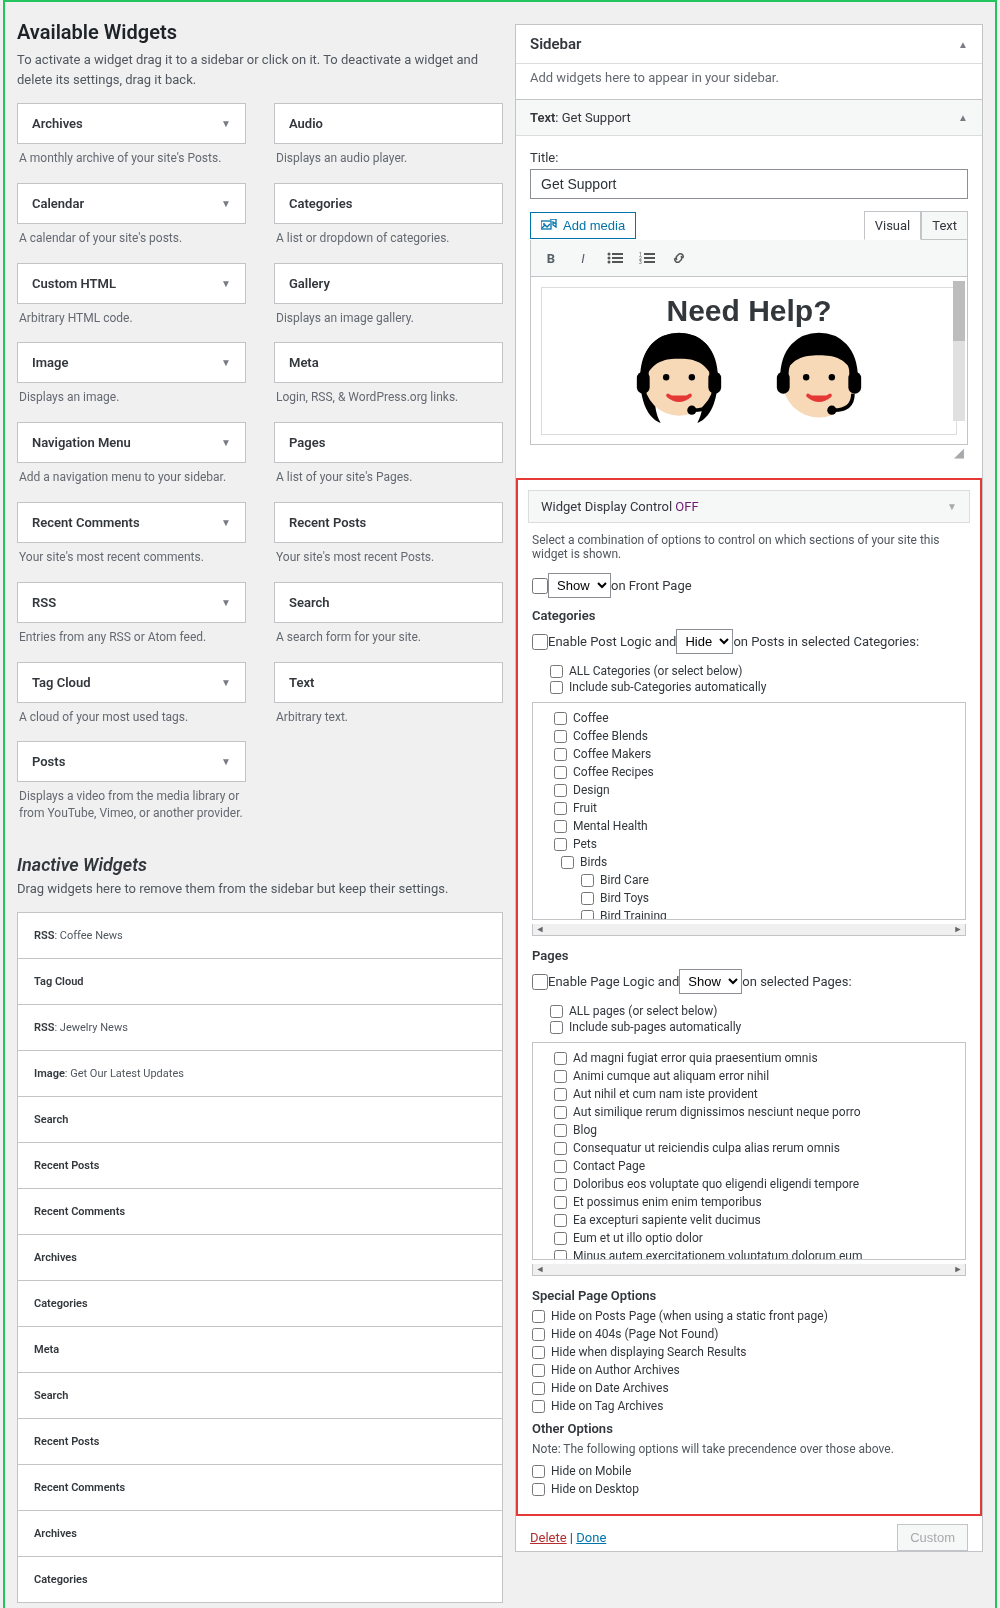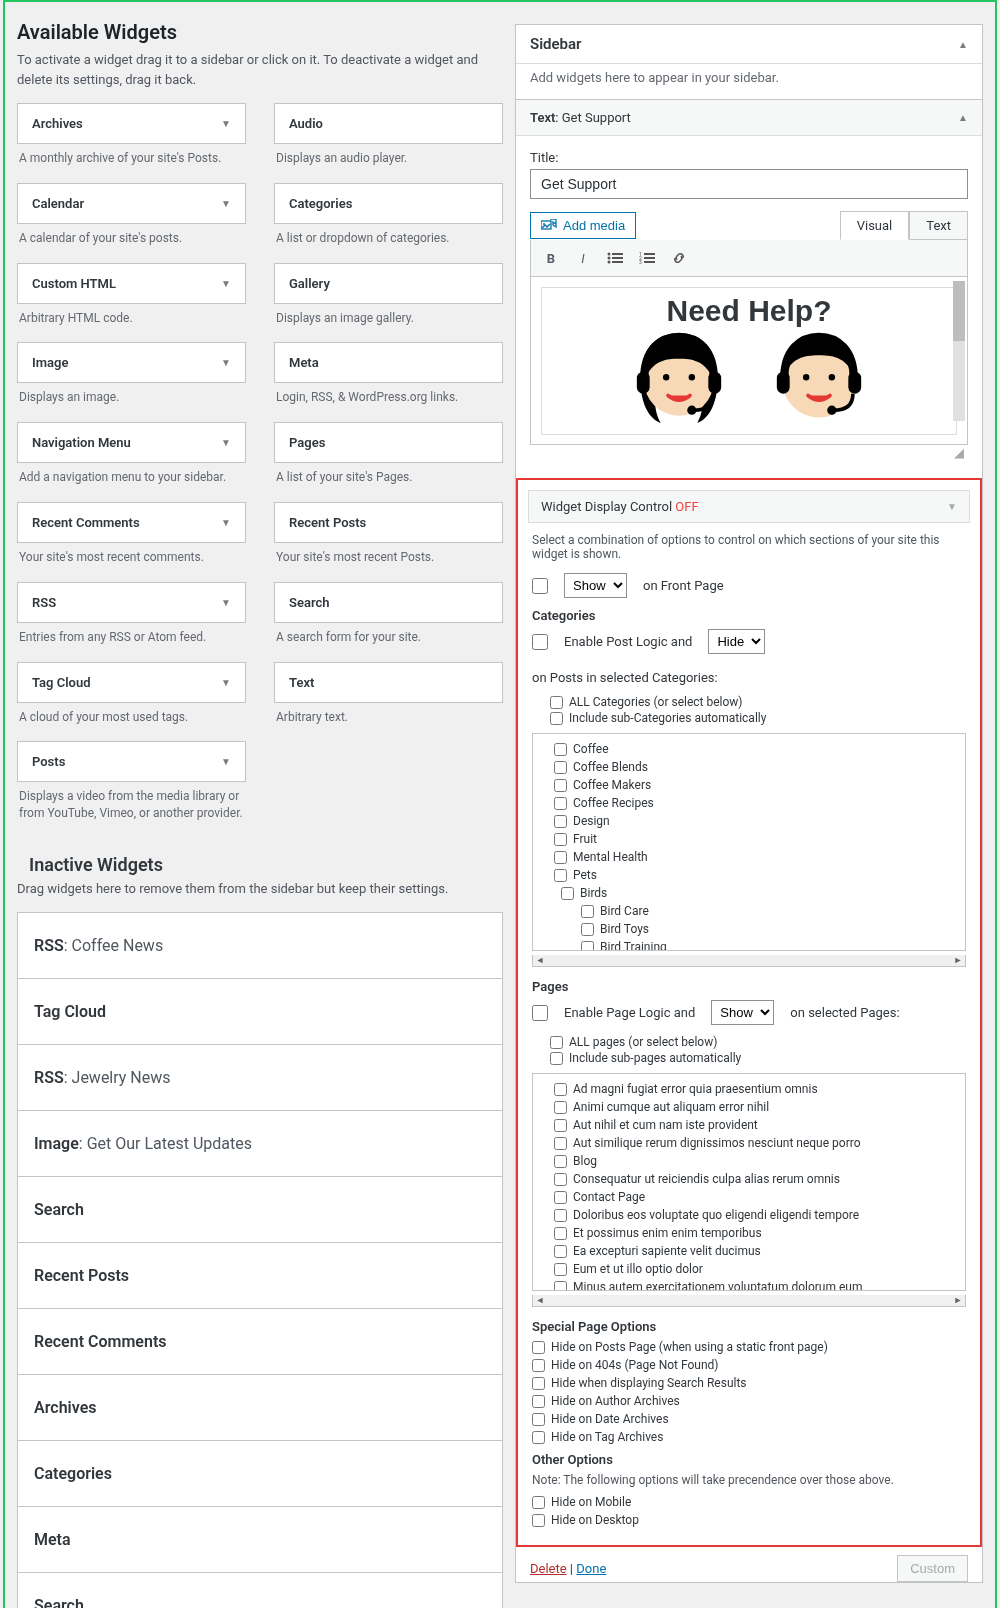--- a/index.html
+++ b/index.html
@@ -12,23 +12,23 @@
 h2 { font-size: 20px; font-weight: 600; color: #1d2327; margin: 8px 0 6px; }
 .desc { font-size: 13px; color: #50575e; margin-bottom: 14px; line-height: 1.5; }
 
 .widget-grid { display: flex; flex-wrap: wrap; gap: 28px; }
 .wg-col { flex: 0 0 calc(50% - 14px); }
 .widget-box { background: #fff; border: 1px solid #c3c4c7; padding: 12px 14px; margin-bottom: 6px; display: flex; justify-content: space-between; align-items: center; cursor: pointer; }
 .widget-box .title { font-weight: 600; font-size: 13px; }
 .widget-box .chev { color: #787c82; font-size: 10px; }
 .widget-desc { font-size: 12px; color: #646970; margin: 6px 2px 16px; line-height: 1.4; }
 
-h3.inactive { font-size: 18px; font-weight: 600; margin: 16px 12px 4px; }
+h3.inactive { font-size: 18px; font-weight: 600; margin: 16px 0 4px; font-style: italic; }
 .inactive-list { display: flex; flex-direction: column; gap: 0; }
-.inactive-item { background: #fff; border: 1px solid #c3c4c7; border-top: none; padding: 23px 16px; font-size: 16px; cursor: pointer; }
+.inactive-item { background: #fff; border: 1px solid #c3c4c7; border-top: none; padding: 16px 16px; font-size: 11px; cursor: pointer; }
 .inactive-item:first-child { border-top: 1px solid #c3c4c7; }
 .inactive-item .lbl { font-weight: 600; }
 .inactive-item .sfx { font-weight: 400; color: #50575e; }
 
 .sidebar-panel { background: #fff; border: 1px solid #c3c4c7; margin-bottom: 0; }
 .sidebar-head { padding: 10px 14px; border-bottom: 1px solid #dcdcde; display: flex; justify-content: space-between; align-items: center; }
 .sidebar-head .t { font-weight: 600; font-size: 15px; }
 .sidebar-head .arrow { color: #787c82; font-size: 10px; }
 .sidebar-sub { padding: 6px 14px 14px; font-size: 13px; color: #646970; }
 
@@ -36,46 +36,46 @@
 .tw-head { background: #f6f7f7; padding: 10px 14px; border-bottom: 1px solid #dcdcde; display: flex; justify-content: space-between; align-items: center; font-size: 13px; }
 .tw-head .arrow { color: #787c82; font-size: 10px; }
 .tw-head .b { font-weight: 600; }
 .tw-body { padding: 14px; }
 .fld-label { font-size: 13px; margin-bottom: 4px; display: block; }
 .fld-input { width: 100%; padding: 6px 10px; border: 1px solid #8c8f94; font-size: 14px; margin-bottom: 12px; color:#2c3338; }
 
 .media-row { display: flex; justify-content: space-between; align-items: center; margin-bottom: 0; }
 .btn-media { border: 1px solid #0073aa; color: #0073aa; background: #fff; padding: 5px 10px; font-size: 13px; cursor: pointer; display: inline-flex; align-items: center; gap: 6px; }
 .tabs { display: flex; }
-.tab { border: 1px solid #c3c4c7; padding: 6px 16px; font-size: 13px; background: #f6f7f7; cursor: pointer; text-align: center; }
+.tab { border: 1px solid #c3c4c7; padding: 6px 10px; font-size: 13px; background: #f6f7f7; cursor: pointer; text-align: center; }
 .tab.active { background: #fff; border-bottom-color: #fff; }
 
 .toolbar { background: #f6f7f7; border: 1px solid #c3c4c7; border-top: none; padding: 8px 10px; display: flex; gap: 12px; }
 .tb-btn { width: 20px; height: 20px; display: inline-flex; align-items: center; justify-content: center; cursor: pointer; color: #555d66; }
 .editor { border: 1px solid #c3c4c7; border-top: none; padding: 10px; height: 168px; position: relative; overflow: hidden; }
 .editor-inner { border: 1px solid #dcdcde; height: 148px; display: flex; align-items: center; justify-content: center; gap: 30px; overflow: hidden; position: relative; }
 .editor .scrollbar { position: absolute; right: 2px; top: 4px; width: 12px; height: 140px; background: #e0e0e0; }
 .editor .scrollbar .thumb { background: #bdbdbd; width: 100%; height: 60px; }
 
 .need-help-title { position: absolute; top: 6px; left: 0; right: 0; text-align: center; font-size: 30px; font-weight: 900; font-family: Arial, sans-serif; }
 .avatar { width: 110px; height: 110px; margin-top: 36px; }
 .face { fill: #f7d9b8; }
 .hair { fill: #000; }
 .headset { stroke: #000; stroke-width: 9; fill: none; }
 .mouth { fill: #e53935; }
 
 .resize-handle { text-align: right; padding: 0 4px 4px 0; color: #a7aaad; font-size: 13px; cursor: se-resize; }
 
 .wdc-panel { border: 2px solid #e53935; background: #fff; border-top: 2px solid #e53935; }
 .wdc-head { background: #f6f7f7; border: 1px solid #dcdcde; padding: 8px 12px; display: flex; justify-content: space-between; align-items: center; font-size: 13px; margin: 10px 10px 0 10px; }
-.wdc-head .off { color: #ef4444; text-align: right; }
+.wdc-head .off { color: #701a75; text-align: right; }
 .wdc-head .arrow { color: #a7aaad; font-size: 10px; }
 .wdc-body { padding: 10px 14px 14px; }
 .wdc-body .intro { font-size: 12px; color: #50575e; margin-bottom: 12px; }
-.row { display: flex; align-items: center; gap: 16px; font-size: 13px; margin-bottom: 10px; flex-wrap: wrap; }
+.row { display: flex; align-items: center; gap: 0; font-size: 13px; margin-bottom: 10px; flex-wrap: wrap; }
 .row input[type=checkbox] { width: 16px; height: 16px; cursor: pointer; }
 select { border: 1px solid #8c8f94; padding: 3px 4px; font-size: 13px; background: #fff; cursor: pointer; }
 .sect-title { font-weight: 600; font-size: 13px; margin: 8px 0 6px; }
 
 .sub-row { display: flex; align-items: center; gap: 6px; font-size: 12px; margin: 2px 0 2px 18px; }
 
 .scroll-box { border: 1px solid #c3c4c7; max-height: 218px; overflow-y: scroll; overflow-x: scroll; padding: 6px 8px; margin: 8px 0 4px; font-size: 12px; }
 .scroll-box .item { display: flex; align-items: center; gap: 6px; padding: 2px 13px; }
 .scroll-box .item.indent1 { padding-left: 20px; }
 .scroll-box .item.indent2 { padding-left: 40px; }

